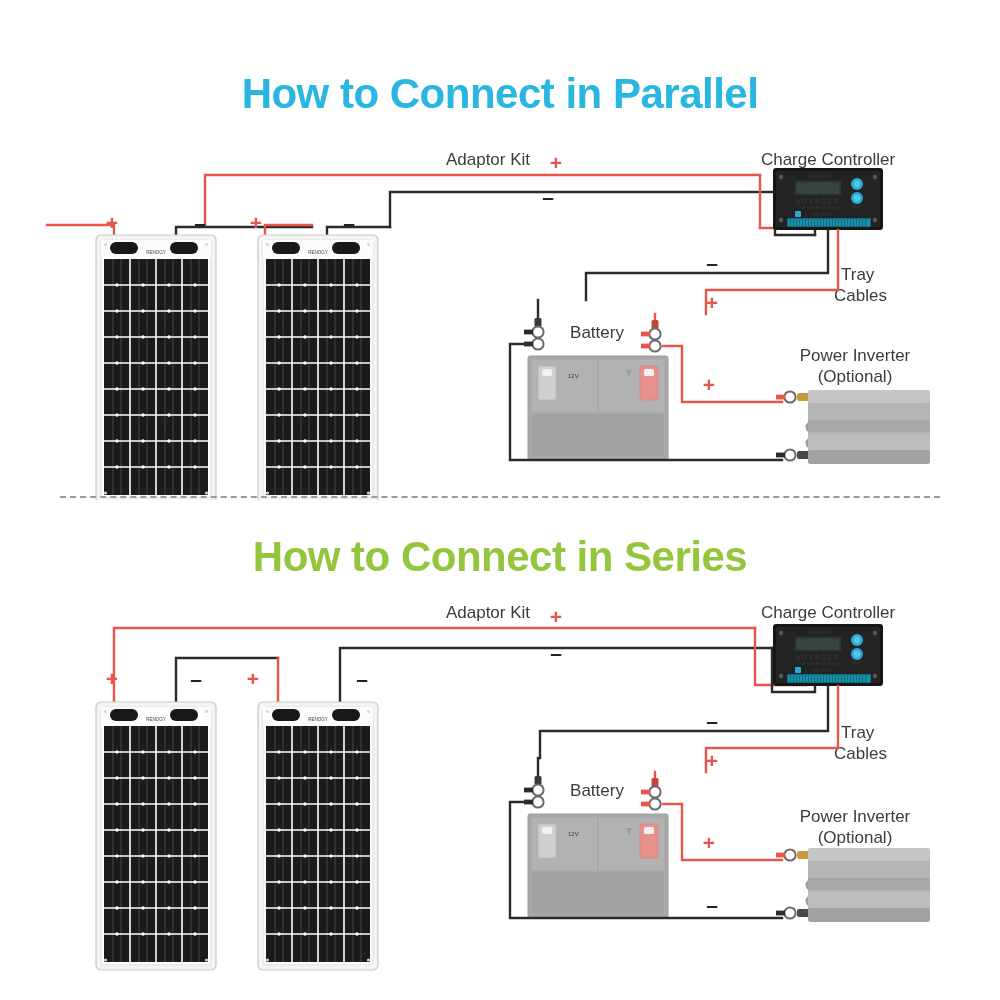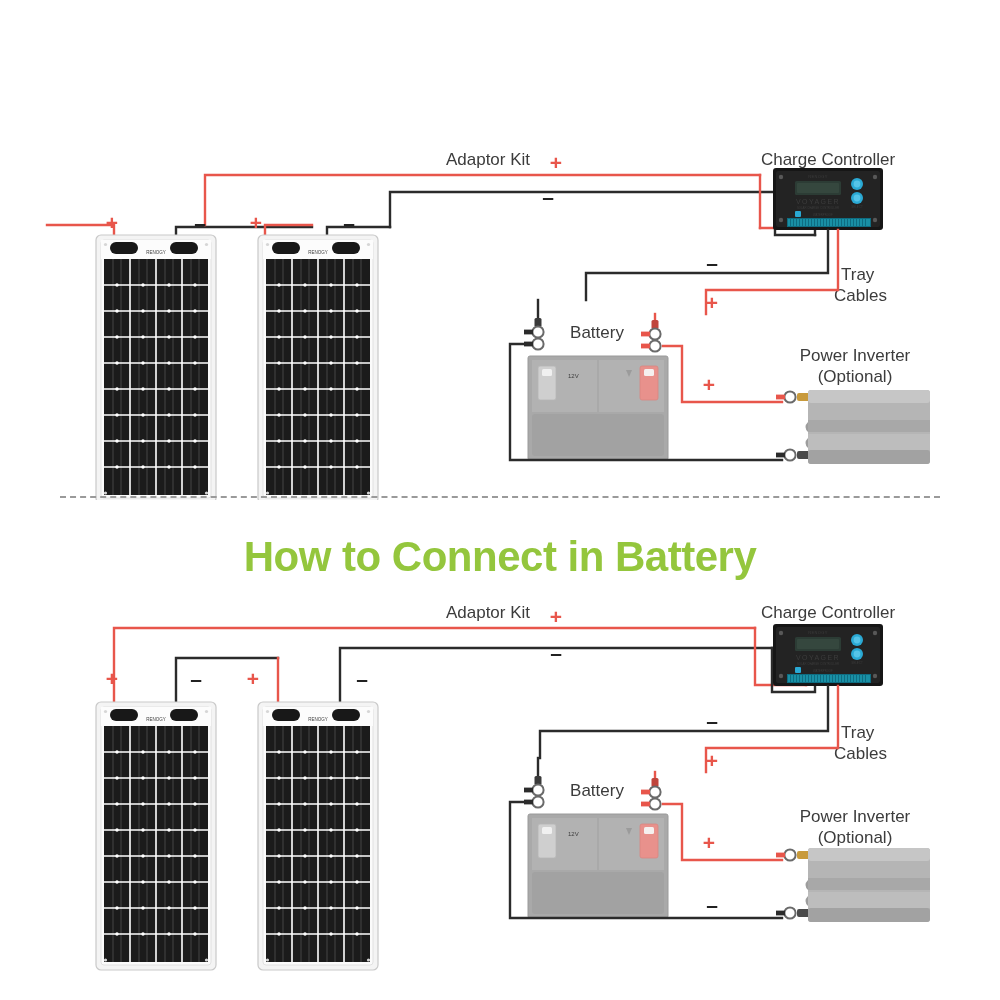--- a/index.html
+++ b/index.html
@@ -40,20 +40,21 @@
   .divider{
     position:absolute;left:60px;top:496px;width:880px;height:0;
     border-top:2px dashed #9a9a9a;
   }
 </style>
 </head>
 <body>
 
 <div class="page">
 
+  <div class="heading" id="heading-parallel">How to Connect in Parallel</div>
 
   <svg class="diagram" id="diagram-parallel" width="1000" height="370" viewBox="0 0 1000 370">
 
     <defs>
 
       <g id="panelsym">
         <rect x="0" y="0" width="120" height="268" rx="5" fill="#f4f4f4" stroke="#c9c9c9" stroke-width="1.2"></rect>
         <rect x="5" y="5" width="110" height="258" rx="3" fill="#fbfbfb" stroke="#dcdcdc" stroke-width="0.8"></rect>
         <rect x="8" y="24" width="104" height="236" fill="#1b1b1b"></rect>
 
@@ -305,21 +306,21 @@
     <rect x="797" y="263" width="13" height="8" rx="2" fill="#c89a3c"></rect>
     <rect x="797" y="321" width="13" height="8" rx="2" fill="#4a4a4a"></rect>
 
     <g transform="translate(808,260)">
         <use href="#invsym"></use>
       </g>
   </svg>
 
   <div class="divider"></div>
 
-  <div class="heading" id="heading-series">How to Connect in Battery</div>
+  <div class="heading" id="heading-series">How to Connect in Series</div>
 
   <svg class="diagram" id="diagram-series" width="1000" height="400" viewBox="0 0 1000 400">
 
     <text class="lbl" x="488" y="28" text-anchor="middle">Adaptor Kit</text>
     <text class="lbl" x="828" y="28" text-anchor="middle">Charge Controller</text>
     <text class="lbl" x="841" y="148">Tray</text>
     <text class="lbl" x="834" y="169">Cables</text>
     <text class="lbl" x="597" y="206" text-anchor="middle">Battery</text>
     <text class="lbl" x="855" y="232" text-anchor="middle">Power Inverter</text>
     <text class="lbl" x="855" y="253" text-anchor="middle">(Optional)</text>

